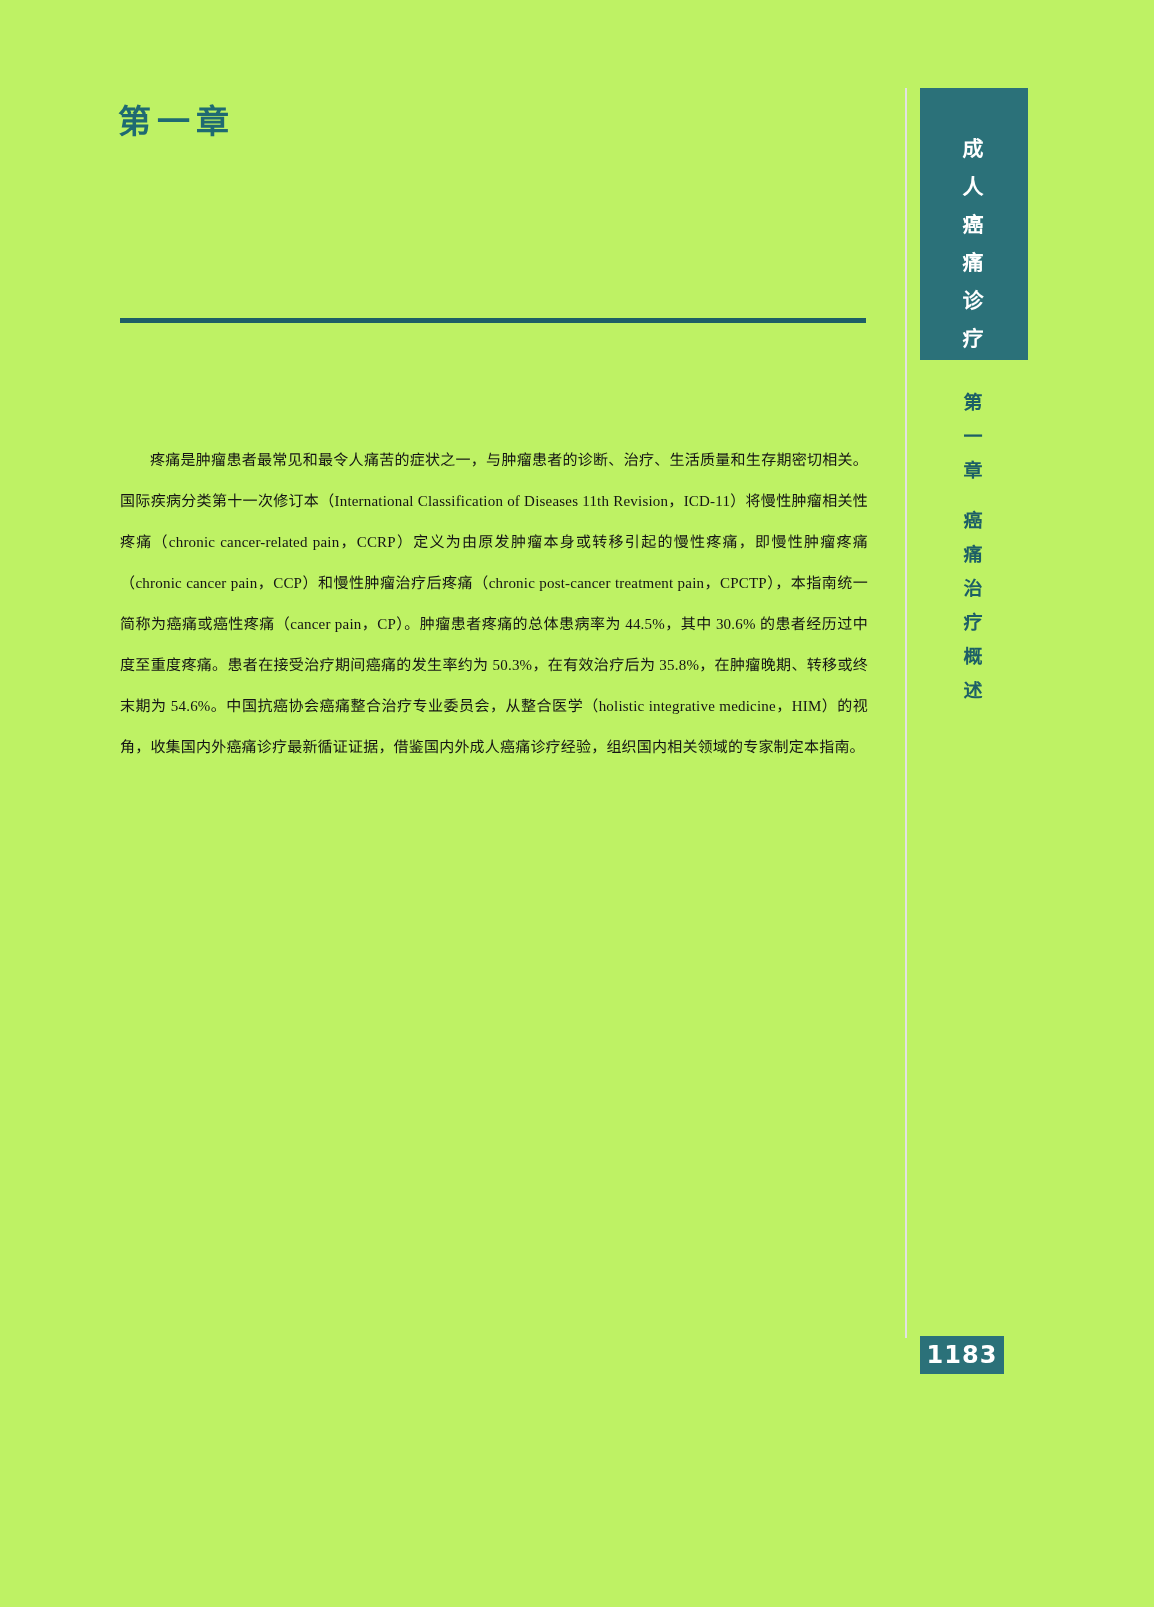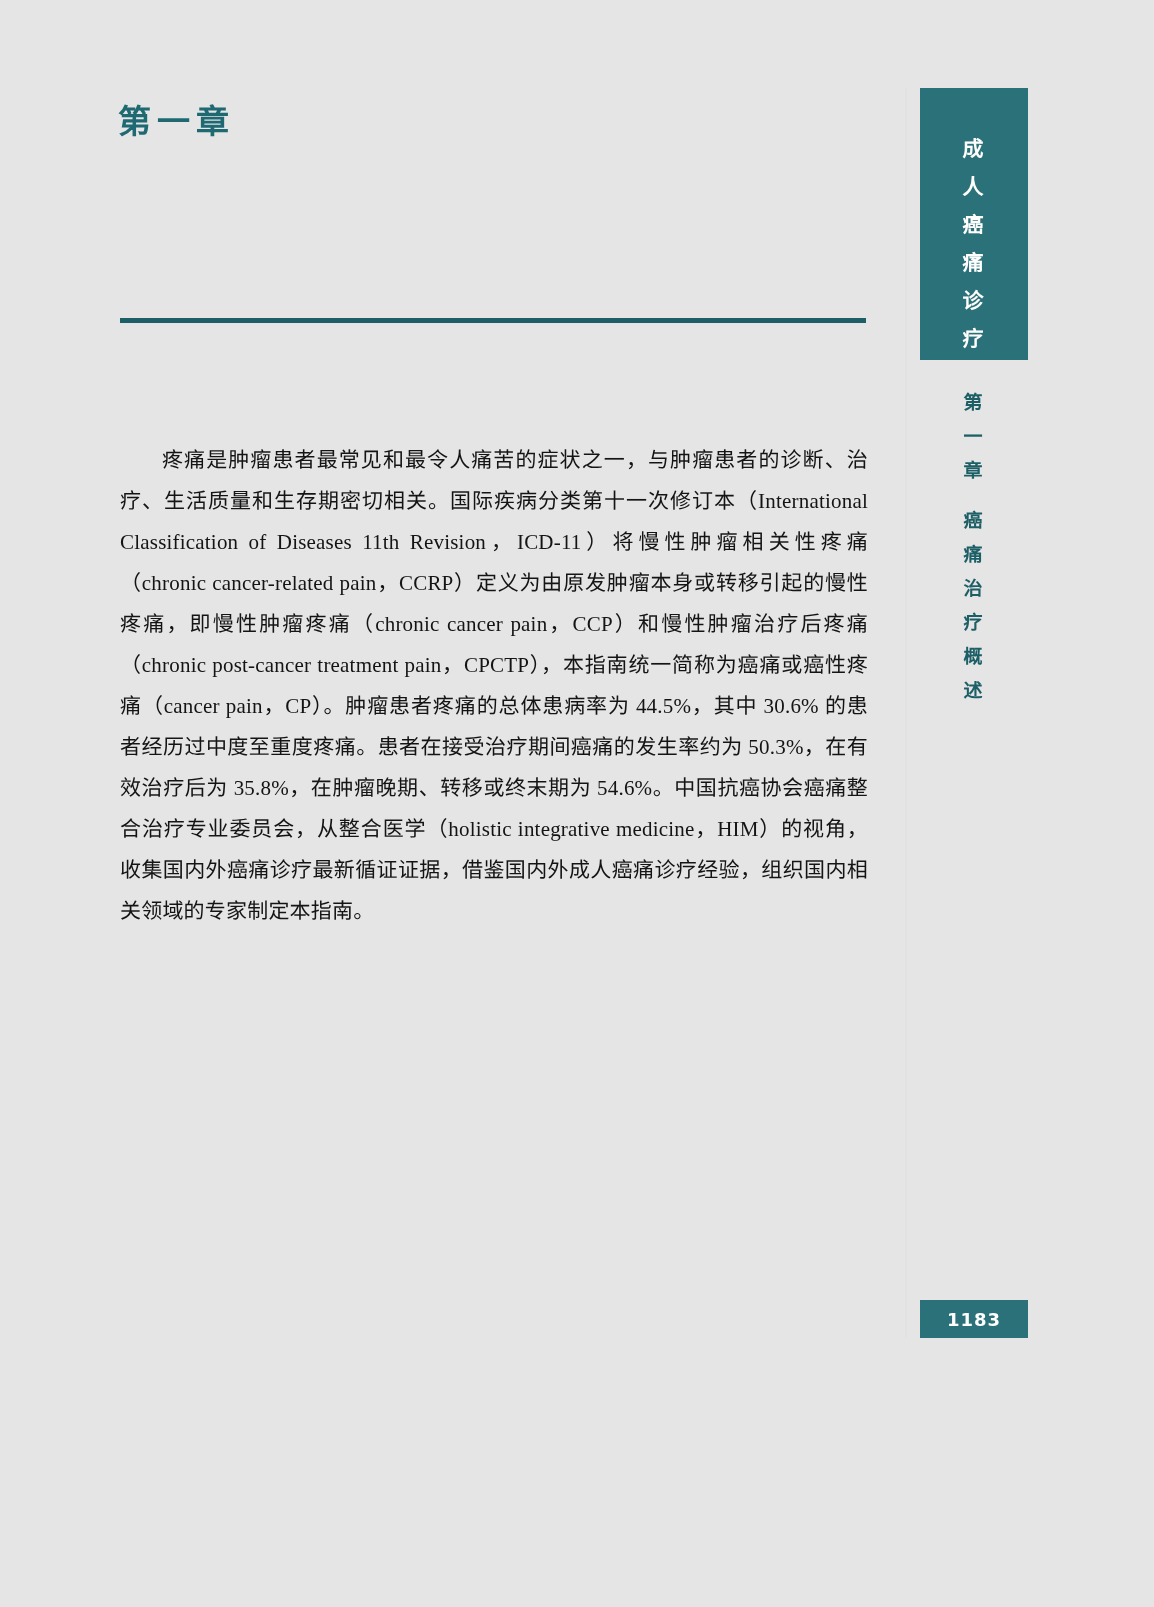--- a/index.html
+++ b/index.html
@@ -12,21 +12,21 @@
     height: 1607px;
     position: relative;
     font-family: "Liberation Serif", "DejaVu Serif", serif;
     color: #111111;
     overflow: hidden;
   }
 
   .page {
     position: absolute;
     inset: 0;
-    background: #e5e5e5;
+    background: #bef264;
   }
 
   
   .chapter-label {
     position: absolute;
     left: 118px;
     top: 95px;
     font-family: "DejaVu Sans", "Liberation Sans", sans-serif;
     font-weight: bold;
     font-size: 33px;
@@ -54,21 +54,21 @@
     height: 5px;
     background: #1d5f66;
   }
 
   
   .body-text {
     position: absolute;
     left: 120px;
     top: 440px;
     width: 748px;
-    font-size: 21px;
+    font-size: 15px;
     line-height: 41px;
     text-align: justify;
     text-justify: inter-ideograph;
     letter-spacing: 0.2px;
     color: #141414;
   }
   .body-text p {
     margin: 0;
     text-indent: 2em;
   }
@@ -117,28 +117,28 @@
     display: block;
   }
   .side-running .gap {
     height: 16px;
   }
 
   
   .page-number {
     position: absolute;
     left: 920px;
-    top: 1300px;
-    width: 108px;
+    top: 1336px;
+    width: 84px;
     height: 38px;
     background: #2b7179;
     color: #ffffff;
     font-family: "DejaVu Sans", "Liberation Sans", sans-serif;
     font-weight: bold;
-    font-size: 18px;
+    font-size: 24px;
     display: flex;
     align-items: center;
     justify-content: center;
     letter-spacing: 1px;
   }
 
   
   .column-rule {
     position: absolute;
     left: 905px;

